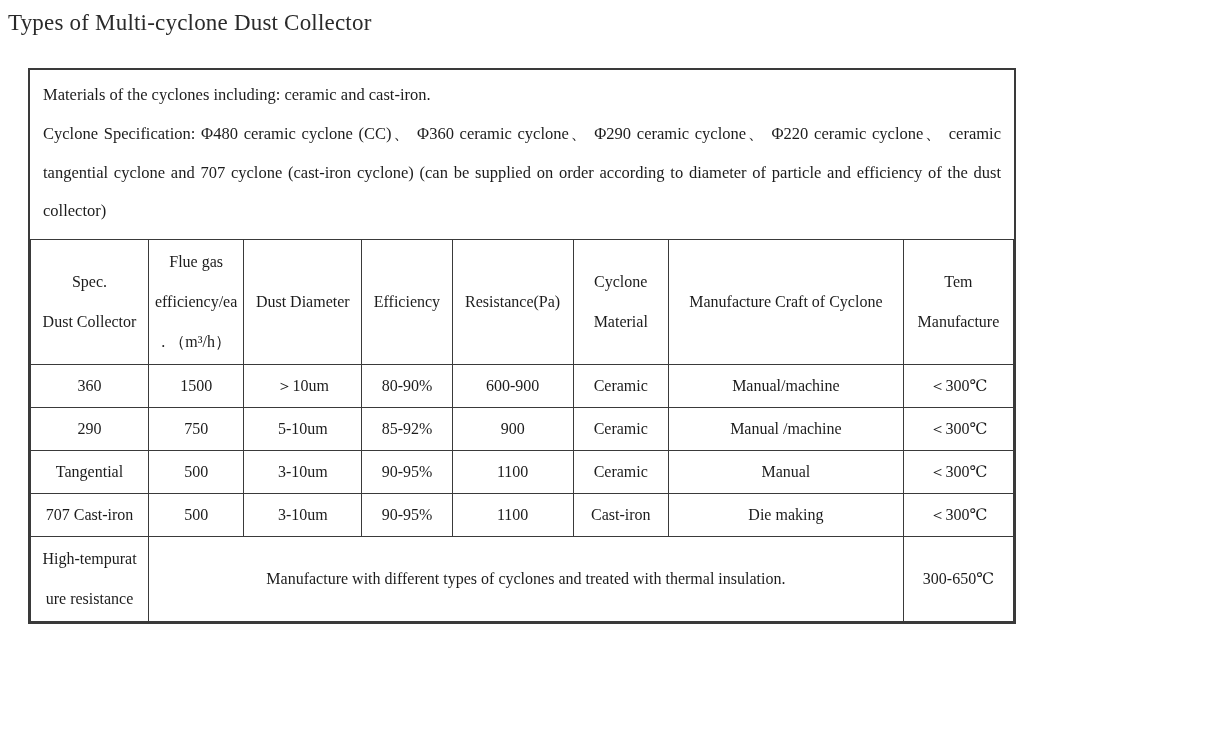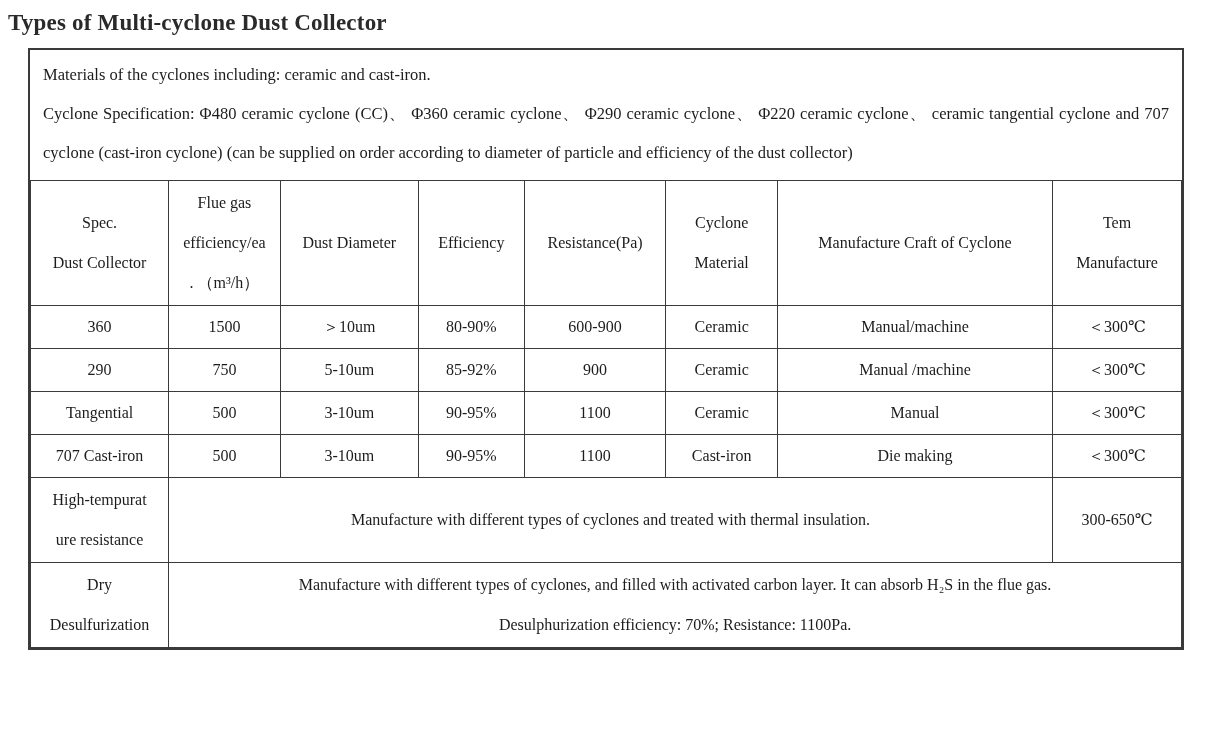--- a/index.html
+++ b/index.html
@@ -5,28 +5,28 @@
   * { box-sizing: border-box; margin: 0; padding: 0; }
   html, body {
     width: 1210px; height: 746px;
     background: #ffffff;
     color: #1c1c1c;
     font-family: "Liberation Serif", "DejaVu Serif", serif;
     overflow: hidden;
   }
   .page-title {
     font-size: 23px;
-    font-weight: 700;
+    font-weight: 400;
     padding: 10px 0 0 8px;
     letter-spacing: 0.2px;
     color: #2a2a2a;
   }
   .doc {
-    margin: 12px 0 0 28px;
-    width: 1156px;
+    margin: 32px 0 0 28px;
+    width: 988px;
     border: 2px solid #3a3a3a;
     background: #fff;
   }
   .intro {
     padding: 6px 13px 8px 13px;
     font-size: 16.5px;
     line-height: 2.35;
   }
   .intro p { margin: 0; }
   .intro .spec { text-align: justify; }
@@ -136,21 +136,15 @@
         <td>Die making</td>
         <td>＜300℃</td>
       </tr>
 
       <tr class="r-tall">
         <td>High-tempurat
 ure resistance</td>
         <td colspan="6">Manufacture with different types of cyclones and treated with thermal insulation.</td>
         <td>300-650℃</td>
       </tr>
-      <tr class="r-tall">
-        <td>Dry
-Desulfurization</td>
-        <td colspan="7">Manufacture with different types of cyclones, and filled with activated carbon layer. It can absorb H₂S in the flue gas.
-Desulphurization efficiency: 70%; Resistance: 1100Pa.</td>
-      </tr>
     </tbody>
   </table>
 </div>
 
 </body></html>

